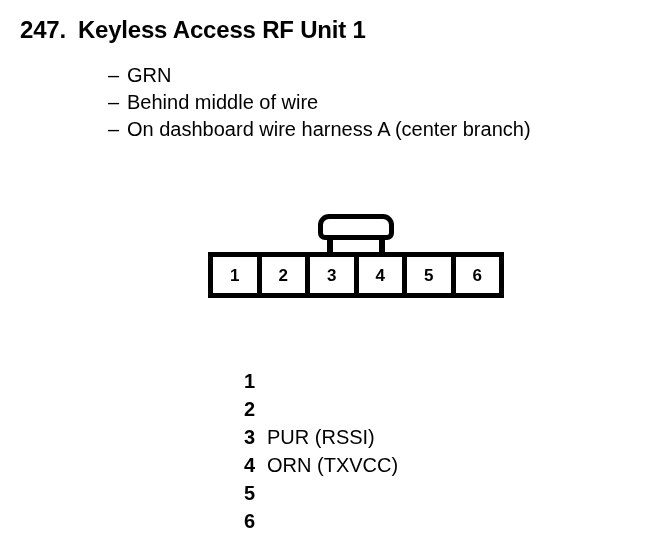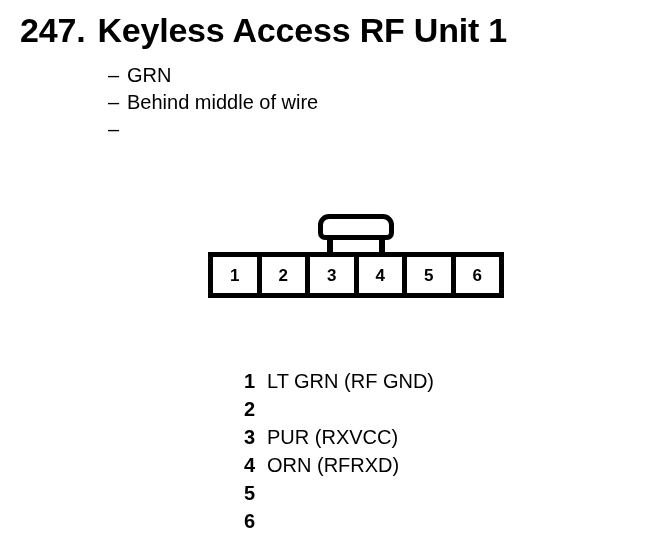--- a/index.html
+++ b/index.html
@@ -14,21 +14,21 @@
     overflow: hidden;
     font-family: "Liberation Sans", sans-serif;
     color: #000000;
   }
 
   
   #page-title {
     position: absolute;
     left: 20px;
     top: 11px;
-    font-size: 34px;
+    font-size: 24px;
     font-weight: bold;
     letter-spacing: -0.2px;
     white-space: nowrap;
     line-height: 38px;
   }
   #page-title .title-number {
     display: inline-block;
     margin-right: 12px;
   }
 
@@ -151,20 +151,21 @@
   <div class="bullet-row">
     <span class="bullet-dash">–</span>
     <span>GRN</span>
   </div>
   <div class="bullet-row">
     <span class="bullet-dash">–</span>
     <span>Behind middle of wire</span>
   </div>
   <div class="bullet-row">
     <span class="bullet-dash">–</span>
+    <span>On dashboard wire harness A (center branch)</span>
   </div>
 </div>
 
 <div id="connector-diagram">
 
   <div id="connector-latch">
     <div class="latch-cap"></div>
     <div class="latch-neck-left"></div>
     <div class="latch-neck-right"></div>
   </div>
@@ -176,32 +177,31 @@
     <div class="pin-cell">4</div>
     <div class="pin-cell">5</div>
     <div class="pin-cell">6</div>
   </div>
 
 </div>
 
 <div id="pin-legend">
   <div class="legend-row">
     <span class="legend-num">1</span>
-    <span>LT GRN (RF GND)</span>
   </div>
   <div class="legend-row">
     <span class="legend-num">2</span>
   </div>
   <div class="legend-row">
     <span class="legend-num">3</span>
-    <span>PUR (RXVCC)</span>
+    <span>PUR (RSSI)</span>
   </div>
   <div class="legend-row">
     <span class="legend-num">4</span>
-    <span>ORN (RFRXD)</span>
+    <span>ORN (TXVCC)</span>
   </div>
   <div class="legend-row">
     <span class="legend-num">5</span>
   </div>
   <div class="legend-row">
     <span class="legend-num">6</span>
   </div>
 </div>
 
 </body></html>

